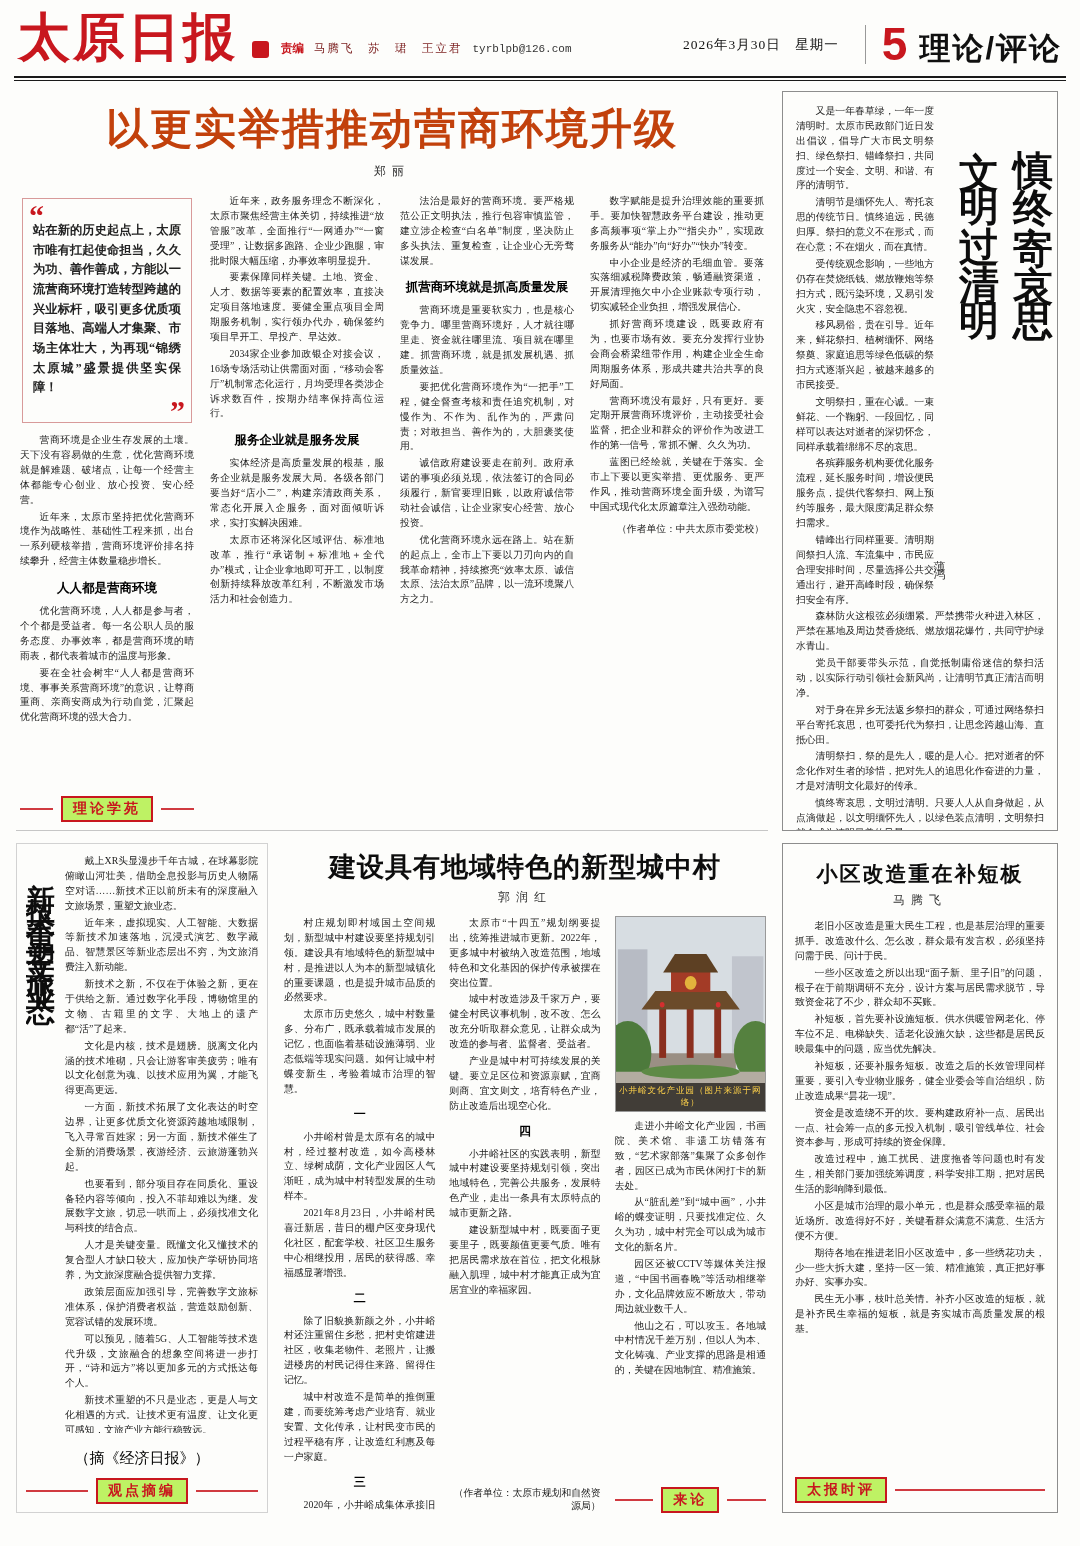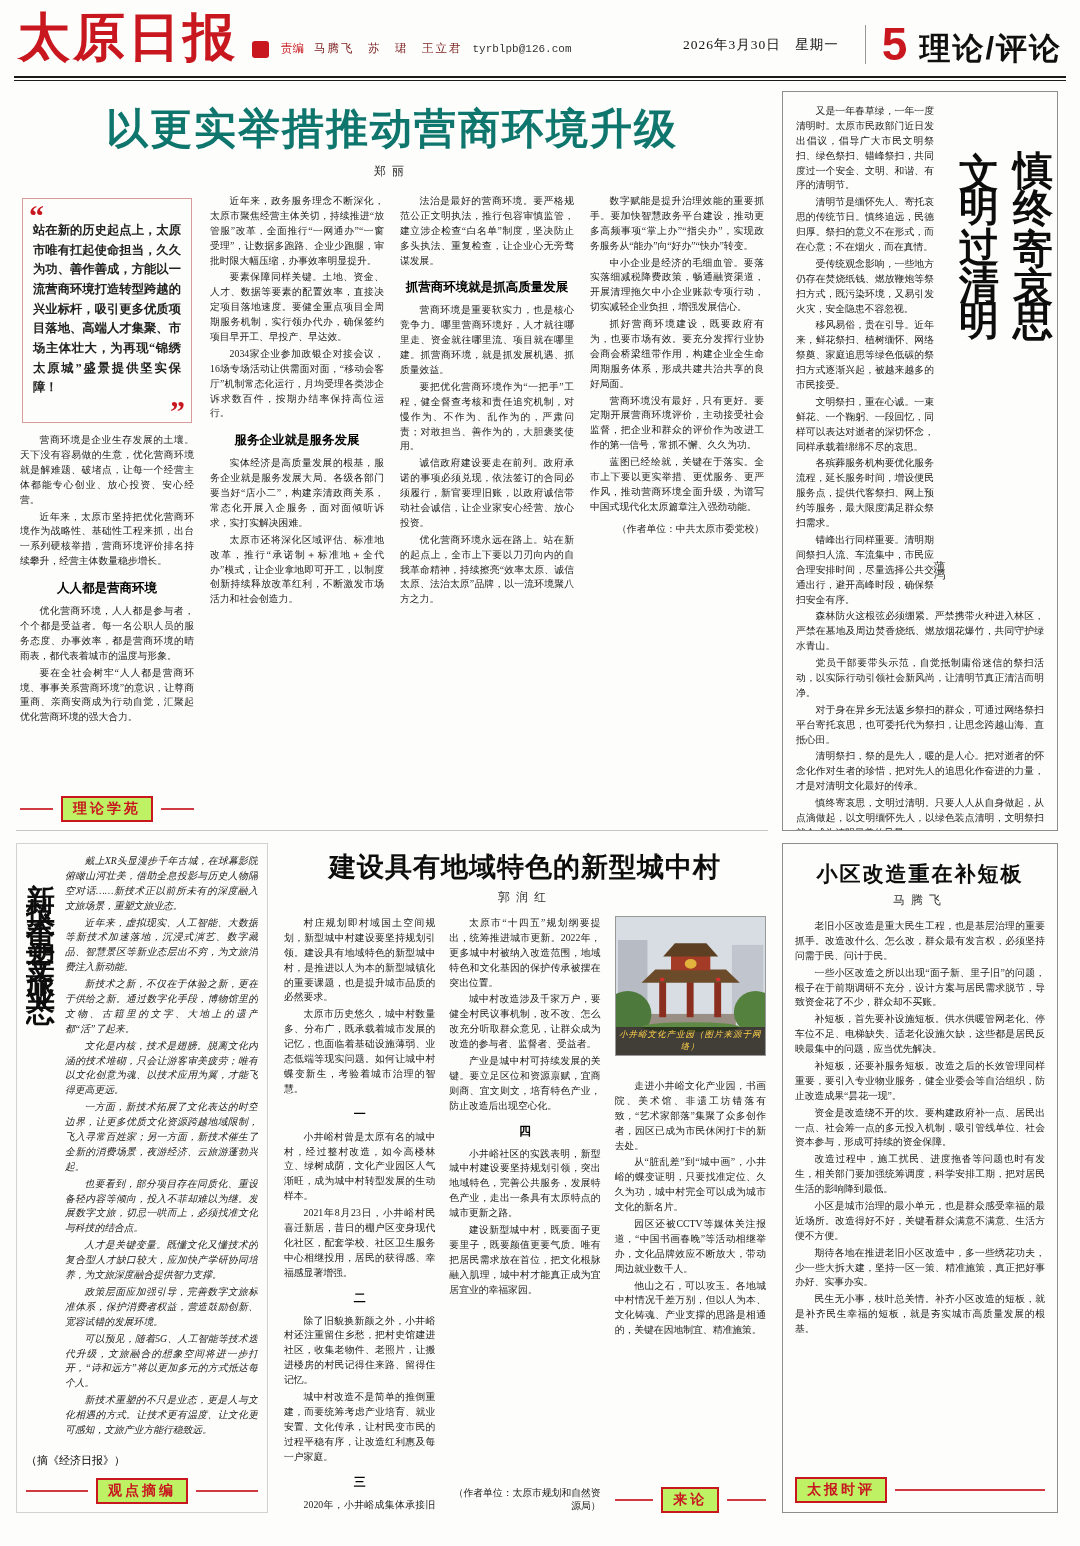--- a/index.html
+++ b/index.html
@@ -5,21 +5,21 @@
   * { box-sizing: border-box; }
   body { margin:0; background:#e9e7e2; font-family:"Liberation Serif","DejaVu Serif",serif; }
   .page { width:1080px; height:1546px; margin:0 auto; background:#fdfdfb; padding:8px 14px; overflow:hidden; }
 
   
   .mast { display:flex; align-items:flex-end; gap:12px; padding:4px 4px 12px; }
   .paper-name { font-size:52px; font-weight:900; color:#c8171e; line-height:1; letter-spacing:3px;
                 font-family:"Liberation Serif","DejaVu Serif",serif; }
   .seal { width:17px; height:17px; background:#c8171e; border-radius:3px; margin:0 0 6px 2px; flex:none; }
   .staff-block { display:flex; gap:10px; align-items:baseline; padding-bottom:8px; font-size:11.5px; }
-  .staff-label { color:#c8171e; font-weight:400; }
+  .staff-label { color:#c8171e; font-weight:700; }
   .staff-names { color:#7a1d1d; letter-spacing:2px; }
   .email { color:#333; font-family:"Liberation Mono","DejaVu Sans Mono",monospace; font-size:11px; }
   .mast-date { margin-left:auto; font-size:13.5px; color:#111; padding-bottom:10px; letter-spacing:1px; }
   .mast-page { display:flex; align-items:flex-end; gap:12px; padding-left:16px; border-left:1px solid #999; margin-left:14px; }
   .page-num { font-size:46px; font-weight:900; color:#c8171e; line-height:.85; font-family:"Liberation Sans",sans-serif; }
   .section-name { font-size:31px; font-weight:900; color:#101010; line-height:1; letter-spacing:2px;
                   font-family:"Liberation Sans","DejaVu Sans",sans-serif; }
   .rule  { height:2px; background:#1a1a1a; }
   .rule2 { height:1px; background:#1a1a1a; margin-top:2px; }
 
@@ -35,21 +35,21 @@
 
   .badge { display:inline-block; border:2px solid #c8171e; color:#c8171e; font-weight:700; font-size:14px;
            padding:2px 10px; letter-spacing:3px; background:#bef264; white-space:nowrap;
            font-family:"Liberation Sans","DejaVu Sans",sans-serif; }
   .badge-row { display:flex; align-items:center; gap:8px; margin-top:10px; }
   .bline { flex:1; height:2px; background:#c8171e; opacity:.85; }
 
   
   .lead { grid-column:1/3; grid-row:1; display:flex; flex-direction:column; overflow:hidden;
           border-bottom:1px solid #c6c6c6; padding:2px 4px 8px; }
-  .lead-title { font-size:42px; font-weight:900; text-align:center; margin:8px 0 2px; color:#0f766e;
+  .lead-title { font-size:42px; font-weight:900; text-align:center; margin:8px 0 2px; color:#c2410c;
                 letter-spacing:2px; font-family:"Liberation Sans","DejaVu Sans",sans-serif; }
   .lead-cols { flex:1; display:flex; gap:16px; overflow:hidden; margin-top:4px; }
   .lead-col { flex:1; display:flex; flex-direction:column; overflow:hidden; min-width:0; }
 
   .pull-quote { position:relative; border:1px solid #d89a9a; padding:22px 10px 24px; margin:4px 2px 10px; }
   .quote-text { font-size:12.3px; line-height:1.6; font-weight:700; color:#222; text-align:justify; margin:0; }
   .qmark { position:absolute; color:#c8171e; font-size:30px; font-weight:900; line-height:1; }
   .qmark.open  { top:2px; left:6px; }
   .qmark.close { bottom:-4px; right:6px; }
 
@@ -62,33 +62,33 @@
   .qm-author { writing-mode:vertical-rl; text-orientation:upright; font-size:12px; color:#333;
                align-self:flex-end; margin-bottom:26px; letter-spacing:6px; }
 
   
   .tech { grid-column:1; grid-row:2; border:1px solid #d2d2d2; padding:10px 9px 8px; display:flex;
           flex-direction:column; overflow:hidden; }
   .tech-body { flex:1; display:flex; gap:10px; overflow:hidden; }
   .tech-title { writing-mode:vertical-rl; text-orientation:upright; font-size:29px; font-weight:900;
                 letter-spacing:14px; line-height:1; color:#0d0d0d; height:430px; flex:none; margin-top:6px;
                 font-family:"Liberation Sans","DejaVu Sans",sans-serif; }
-  .tech-text { flex:1; overflow:hidden;font-style:italic; }
-  .tech-source { text-align:left; font-size:11px; margin-top:16px; }
+  .tech-text { flex:1; overflow:hidden; }
+  .tech-source { text-align:center; font-size:15px; margin-top:16px; }
 
   
   .village { grid-column:2; grid-row:2; display:flex; flex-direction:column; overflow:hidden; padding:0 2px; }
   .vil-title { font-size:27px; font-weight:900; text-align:center; margin:6px 0 0; color:#0d0d0d;
                letter-spacing:1px; font-family:"Liberation Sans","DejaVu Sans",sans-serif; }
   .vil-cols { flex:1; display:flex; gap:14px; overflow:hidden; }
   .vil-col { flex:1; display:flex; flex-direction:column; overflow:hidden; min-width:0; }
   .num-div { text-align:center; font-weight:700; font-size:12px; margin:7px 0; color:#000; }
 
-  .photo { position:relative; width:100%; height:140px; border:1px solid #999; margin-bottom:23px; flex:none;
-           background:#d9dee3; overflow:hidden;font-style:italic; }
+  .photo { position:relative; width:100%; height:196px; border:1px solid #999; margin-bottom:7px; flex:none;
+           background:#d9dee3; overflow:hidden; }
   .photo svg { display:block; width:100%; height:100%; }
   .caption { position:absolute; left:0; right:0; bottom:0; background:rgba(25,22,18,.74); color:#ffd24a;
              font-size:8.5px; text-align:center; padding:2px 3px; letter-spacing:1px; }
 
   
   .community { grid-column:3; grid-row:2; border:1px solid #8d8d8d; padding:10px 12px 9px; display:flex;
                flex-direction:column; overflow:hidden; }
   .comm-title { font-size:21px; font-weight:900; text-align:center; margin:6px 0 0; color:#0d0d0d;
                 letter-spacing:2px; font-family:"Liberation Sans","DejaVu Sans",sans-serif; }
   .comm-paras { flex:1; overflow:hidden; }

